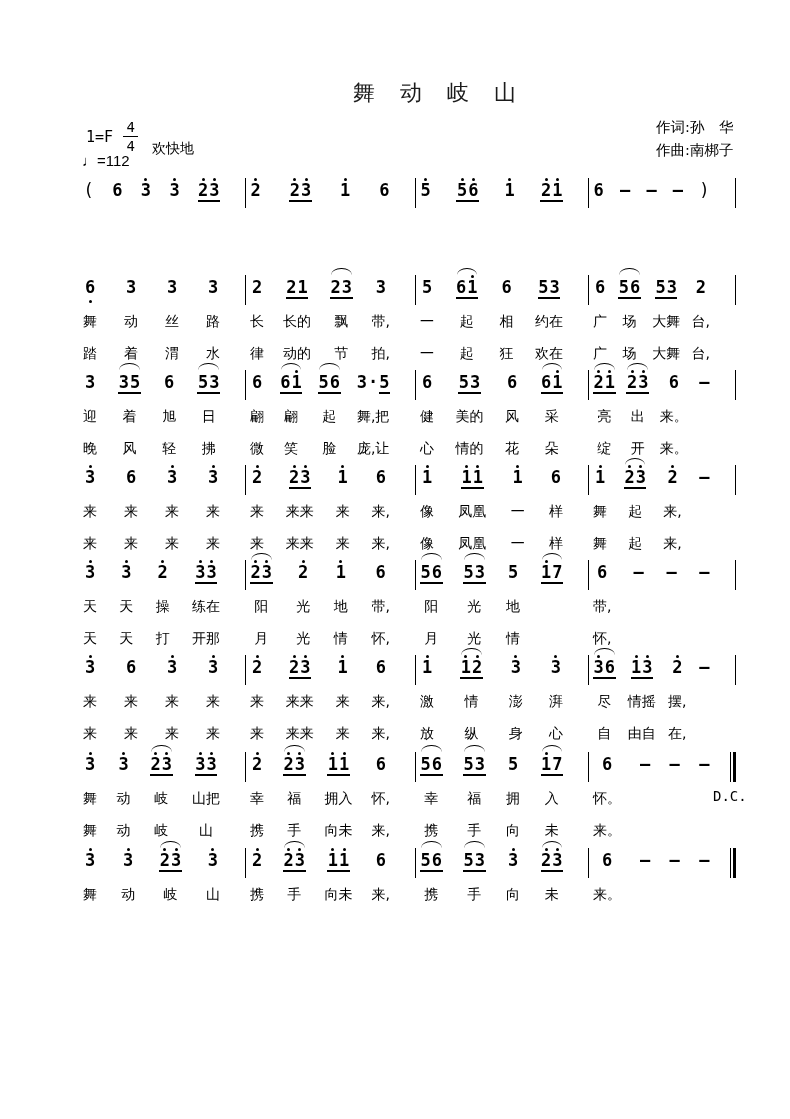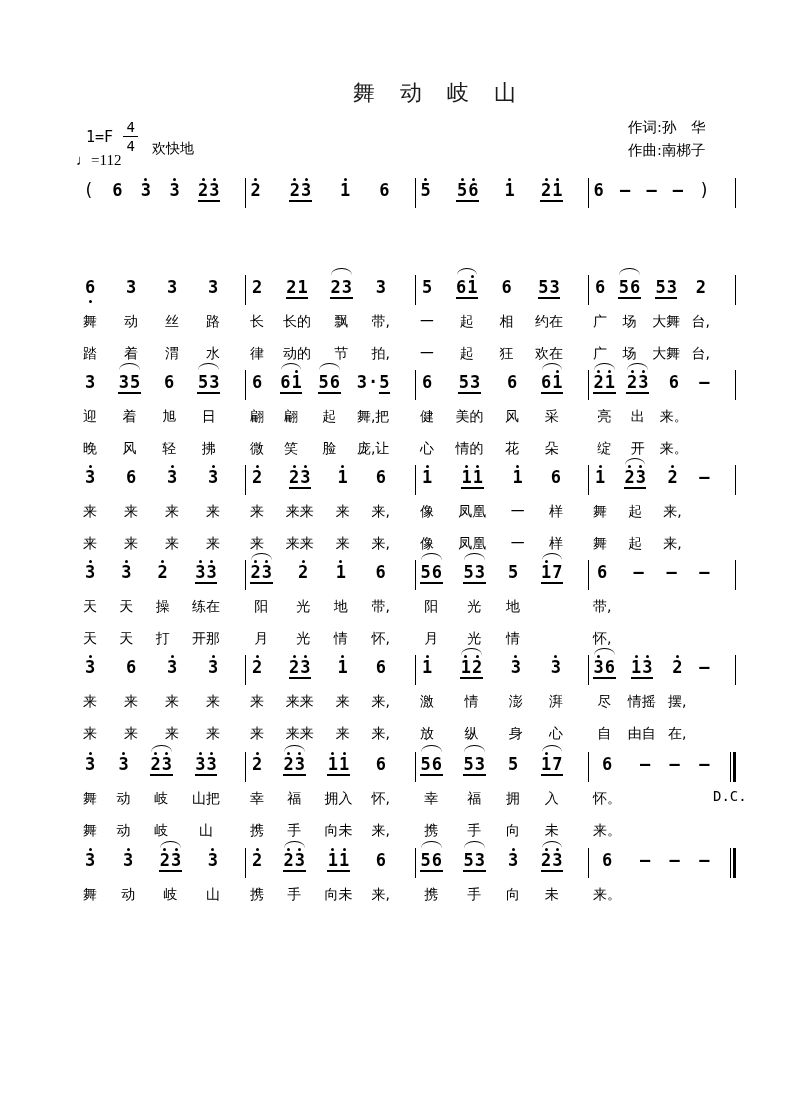--- a/index.html
+++ b/index.html
@@ -13,25 +13,25 @@
     font-family:"DejaVu Serif", serif;
     margin-left:44px;
   }
   .keysig{
     position:absolute;left:86px;top:119px;display:flex;align-items:center;
     font-size:15px;font-family:"DejaVu Sans Mono", monospace;
   }
   .frac{display:inline-flex;flex-direction:column;align-items:center;margin-left:10px;font-size:14px;line-height:1.15;}
   .frac .fbar{width:15px;height:1px;background:#000;margin:1px 0;}
   .tempo{
-    position:absolute;left:76px;top:152px;font-size:15px;
-    font-family:Liberation Serif, serif;
+    position:absolute;left:82px;top:152px;font-size:15px;
+    font-family:Liberation Sans, sans-serif;
   }
   .expr{position:absolute;left:152px;top:140px;font-size:14px;}
-  .credits{position:absolute;left:628px;top:116px;font-size:14.5px;line-height:23px;}
+  .credits{position:absolute;left:656px;top:116px;font-size:14.5px;line-height:23px;}
   .score{position:absolute;left:79px;top:0;width:660px;}
   .system{position:absolute;left:0;display:flex;}
   .measure{position:relative;display:flex;justify-content:space-between;
     box-sizing:border-box;padding:0 26px 0 4px;}
   .beat{display:flex;flex-direction:column;align-items:center;}
   .notes{height:32px;display:flex;align-items:flex-start;}
   .grp{position:relative;display:inline-flex;}
   .tok{display:inline-flex;flex-direction:column;align-items:center;}
   .odot{width:3px;height:3px;border-radius:50%;visibility:hidden;}
   .odot.top{margin:2px auto 0;}

